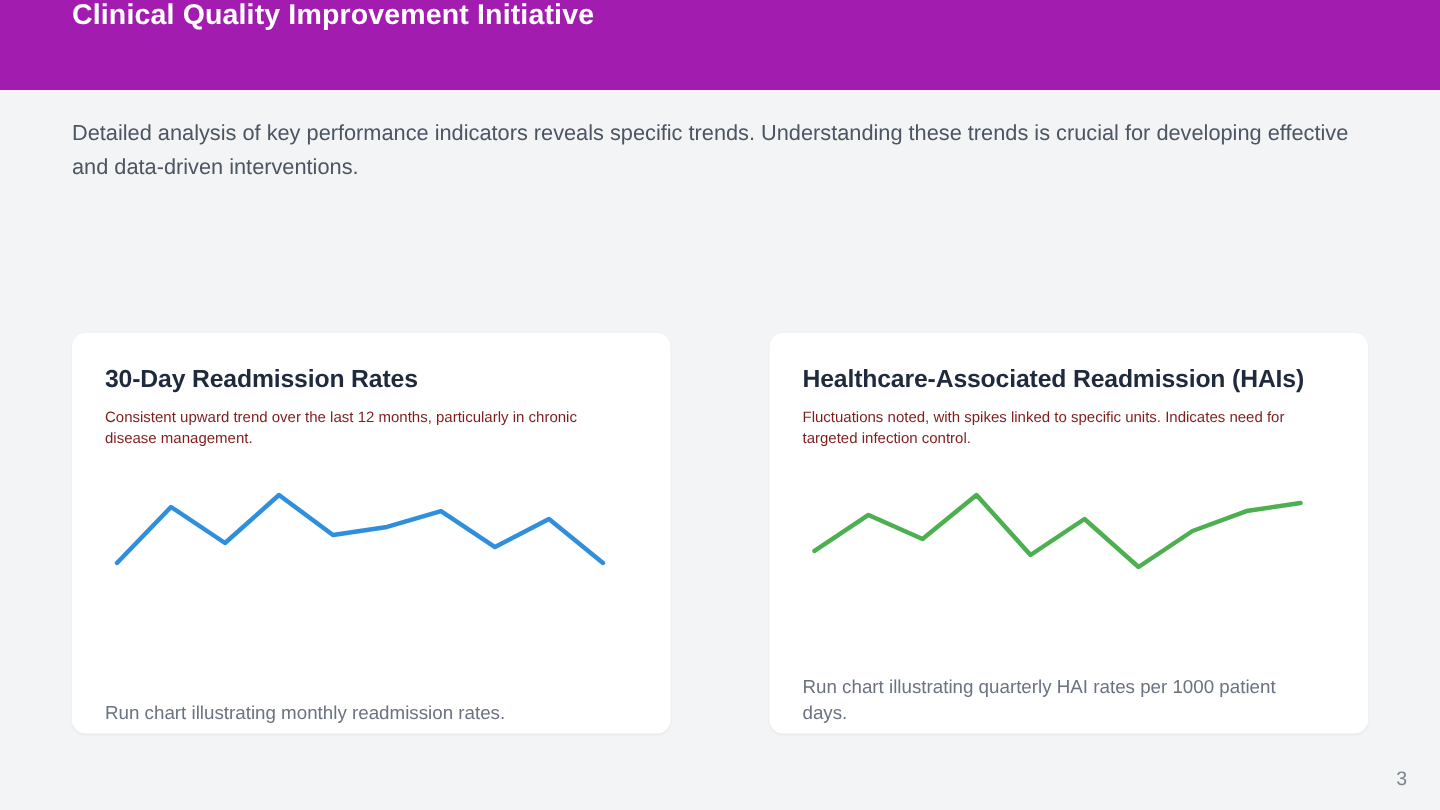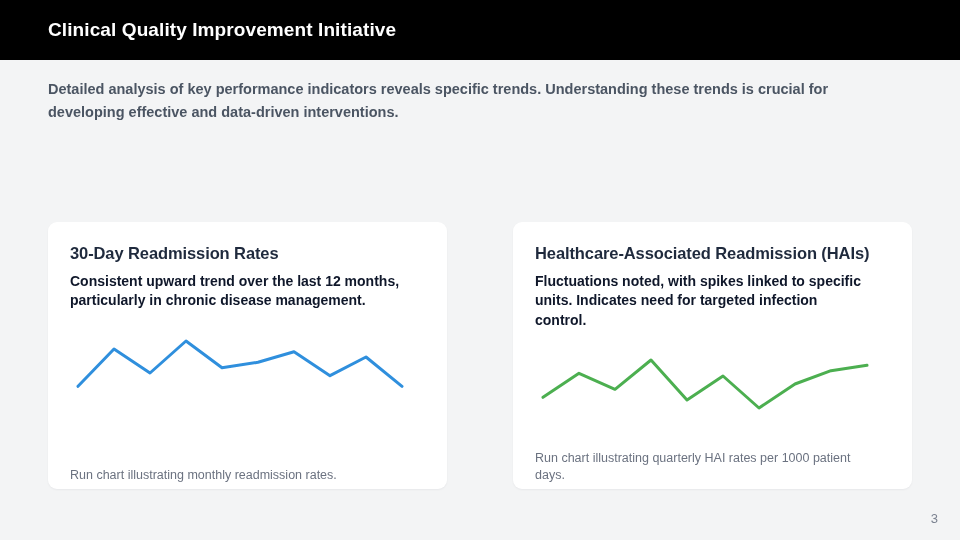--- a/index.html
+++ b/index.html
@@ -22,23 +22,23 @@
     box-sizing: border-box;
   }
 
   
   .topbar {
     position: absolute;
     left: 0;
     top: 0;
     width: 960px;
     height: 60px;
-    background: #000000;
+    background: #a21caf;
     display: flex;
-    align-items: center;
+    align-items: flex-start;
   }
   .topbar-title {
     margin-left: 48px;
     color: #ffffff;
     font-size: 19px;
     font-weight: bold;
     letter-spacing: 0.1px;
   }
 
   
@@ -55,21 +55,20 @@
     color: #1f2a3d;
     letter-spacing: -0.3px;
     line-height: 1.1;
   }
   .page-subtitle {
     margin: 18px 0 0 0;
     width: 860px;
     font-size: 14.5px;
     line-height: 1.6;
     color: #4b5563;
-    font-weight: bold;
   }
 
   
   .card-row {
     position: absolute;
     left: 48px;
     top: 222px;
     width: 864px;
     display: flex;
     gap: 66px;
@@ -87,25 +86,24 @@
   }
   .card-title {
     font-size: 16.5px;
     font-weight: bold;
     color: #1f2a3d;
     margin: 0;
     letter-spacing: -0.1px;
   }
   .card-desc {
     margin: 9px 0 0 0;
-    font-size: 14px;
+    font-size: 10px;
     line-height: 1.39;
-    color: #0f172a;
+    color: #7f1d1d;
     max-width: 330px;
-    font-weight: bold;
   }
   .chart-wrap {
     position: relative;
     margin-top: 8px;
     height: 96px;
   }
   .chart-wrap svg {
     display: block;
   }
   .card-caption {

